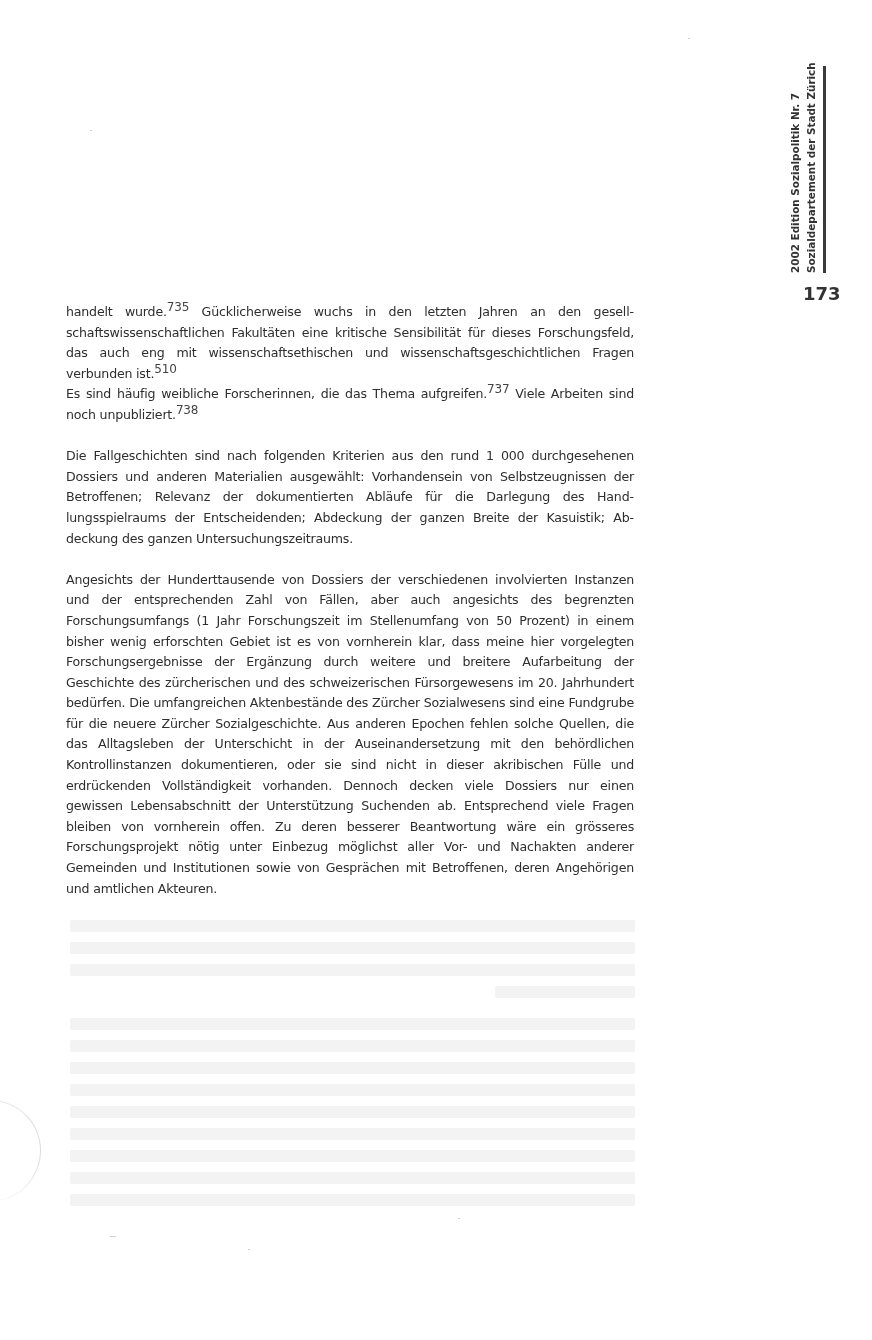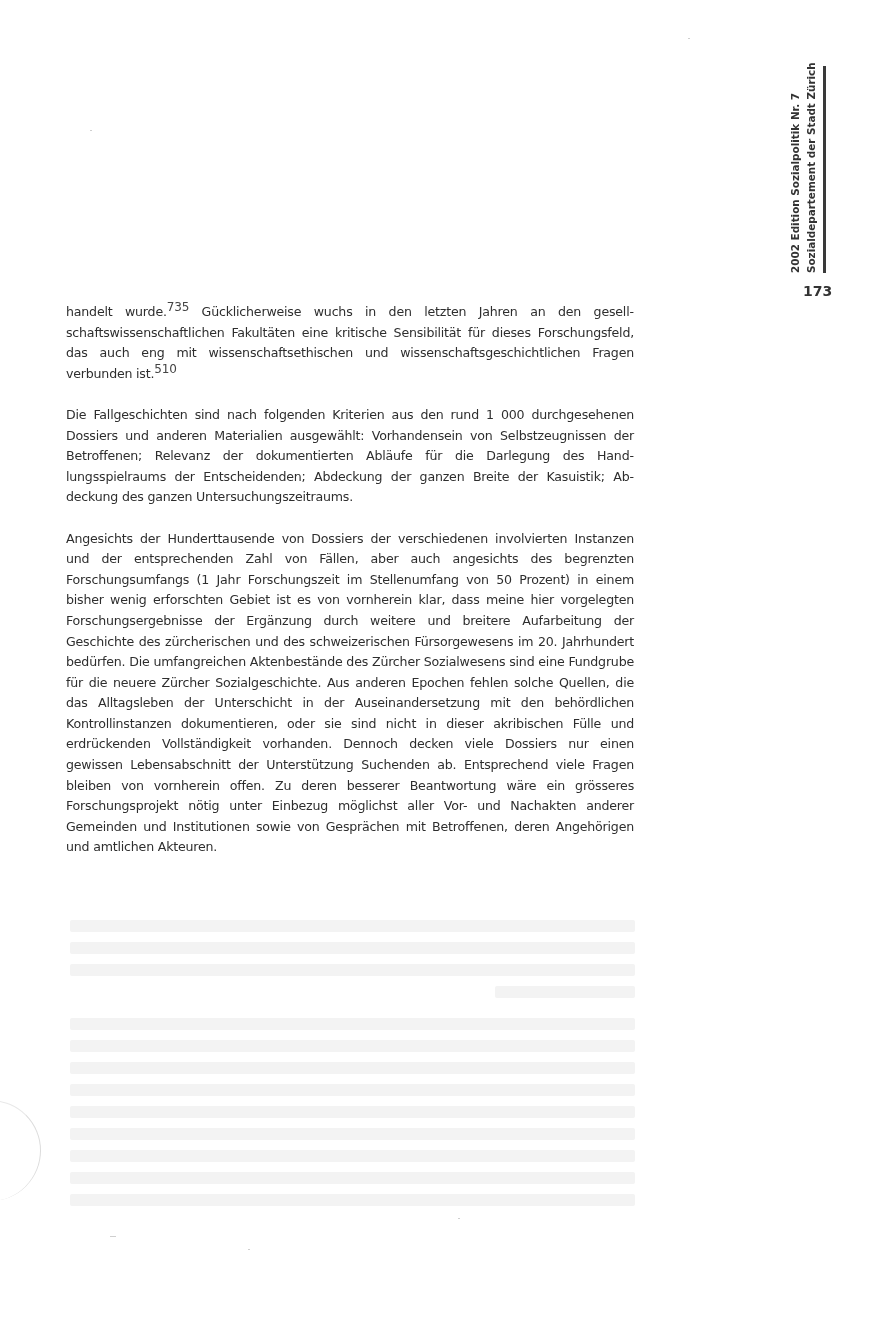--- a/index.html
+++ b/index.html
@@ -49,21 +49,21 @@
       width: 3px;
       height: 207px;
       background: #3a3a3a;
     }
     .page-number {
       position: absolute;
       left: 803px;
       top: 283px;
       font-family: "DejaVu Sans", sans-serif;
       font-weight: bold;
-      font-size: 14px;
+      font-size: 18px;
       color: #333;
     }
     .body-text {
       position: absolute;
       left: 66px;
       top: 302px;
       width: 568px;
       font-family: "DejaVu Sans", sans-serif;
       font-size: 12.6px;
       line-height: 20.6px;
@@ -115,20 +115,21 @@
   <div class="running-head-text">
     <div>2002 Edition Sozialpolitik Nr. 7</div>
     <div>Sozialdepartement der Stadt Zürich</div>
   </div>
 </div>
 <div class="head-rule"></div>
 <div class="page-number">173</div>
 
 <div class="body-text">
   <p class="para">handelt wurde.<sup class="fn">735</sup> Gücklicherweise wuchs in den letzten Jahren an den gesell­schaftswissenschaftlichen Fakultäten eine kritische Sensibilität für dieses Forschungs­feld, das auch eng mit wissenschaftsethischen und wissenschaftsgeschichtlichen Fra­gen verbunden ist.<sup class="fn">510</sup></p>
+  <p class="para">Es sind häufig weibliche Forscherinnen, die das Thema aufgreifen.<sup class="fn">737</sup> Viele Arbeiten sind noch unpubliziert.<sup class="fn">738</sup></p>
   <div class="para-gap"></div>
   <p class="para">Die Fallgeschichten sind nach folgenden Kriterien aus den rund 1 000 durchgesehenen Dossiers und anderen Materialien ausgewählt: Vorhandensein von Selbstzeugnissen der Betroffenen; Relevanz der dokumentierten Abläufe für die Darlegung des Hand­lungsspielraums der Entscheidenden; Abdeckung der ganzen Breite der Kasuistik; Ab­deckung des ganzen Untersuchungszeitraums.</p>
   <div class="para-gap"></div>
   <p class="para">Angesichts der Hunderttausende von Dossiers der verschiedenen involvierten In­stanzen und der entsprechenden Zahl von Fällen, aber auch angesichts des begrenz­ten Forschungsumfangs (1 Jahr Forschungszeit im Stellenumfang von 50 Prozent) in einem bisher wenig erforschten Gebiet ist es von vornherein klar, dass meine hier vorgelegten Forschungsergebnisse der Ergänzung durch weitere und breitere Aufar­beitung der Geschichte des zürcherischen und des schweizerischen Fürsorgewesens im 20. Jahrhundert bedürfen. Die umfangreichen Aktenbestände des Zürcher Sozialwe­sens sind eine Fundgrube für die neuere Zürcher Sozialgeschichte. Aus anderen Epochen fehlen solche Quellen, die das Alltagsleben der Unterschicht in der Aus­einandersetzung mit den behördlichen Kontrollinstanzen dokumentieren, oder sie sind nicht in dieser akribischen Fülle und erdrückenden Vollständigkeit vorhanden. Dennoch decken viele Dossiers nur einen gewissen Lebensabschnitt der Unterstützung Suchenden ab. Entsprechend viele Fragen bleiben von vornherein offen. Zu deren besserer Beantwortung wäre ein grösseres Forschungsprojekt nötig unter Einbezug möglichst aller Vor- und Nachakten anderer Gemeinden und Institutionen sowie von Gesprächen mit Betroffenen, deren Angehörigen und amtlichen Akteuren.</p>
 </div>
 
 <div>
   <div class="bleed" style="left:70px;top:920px;width:565px;"></div>
   <div class="bleed" style="left:70px;top:942px;width:565px;"></div>
   <div class="bleed" style="left:70px;top:964px;width:565px;"></div>

